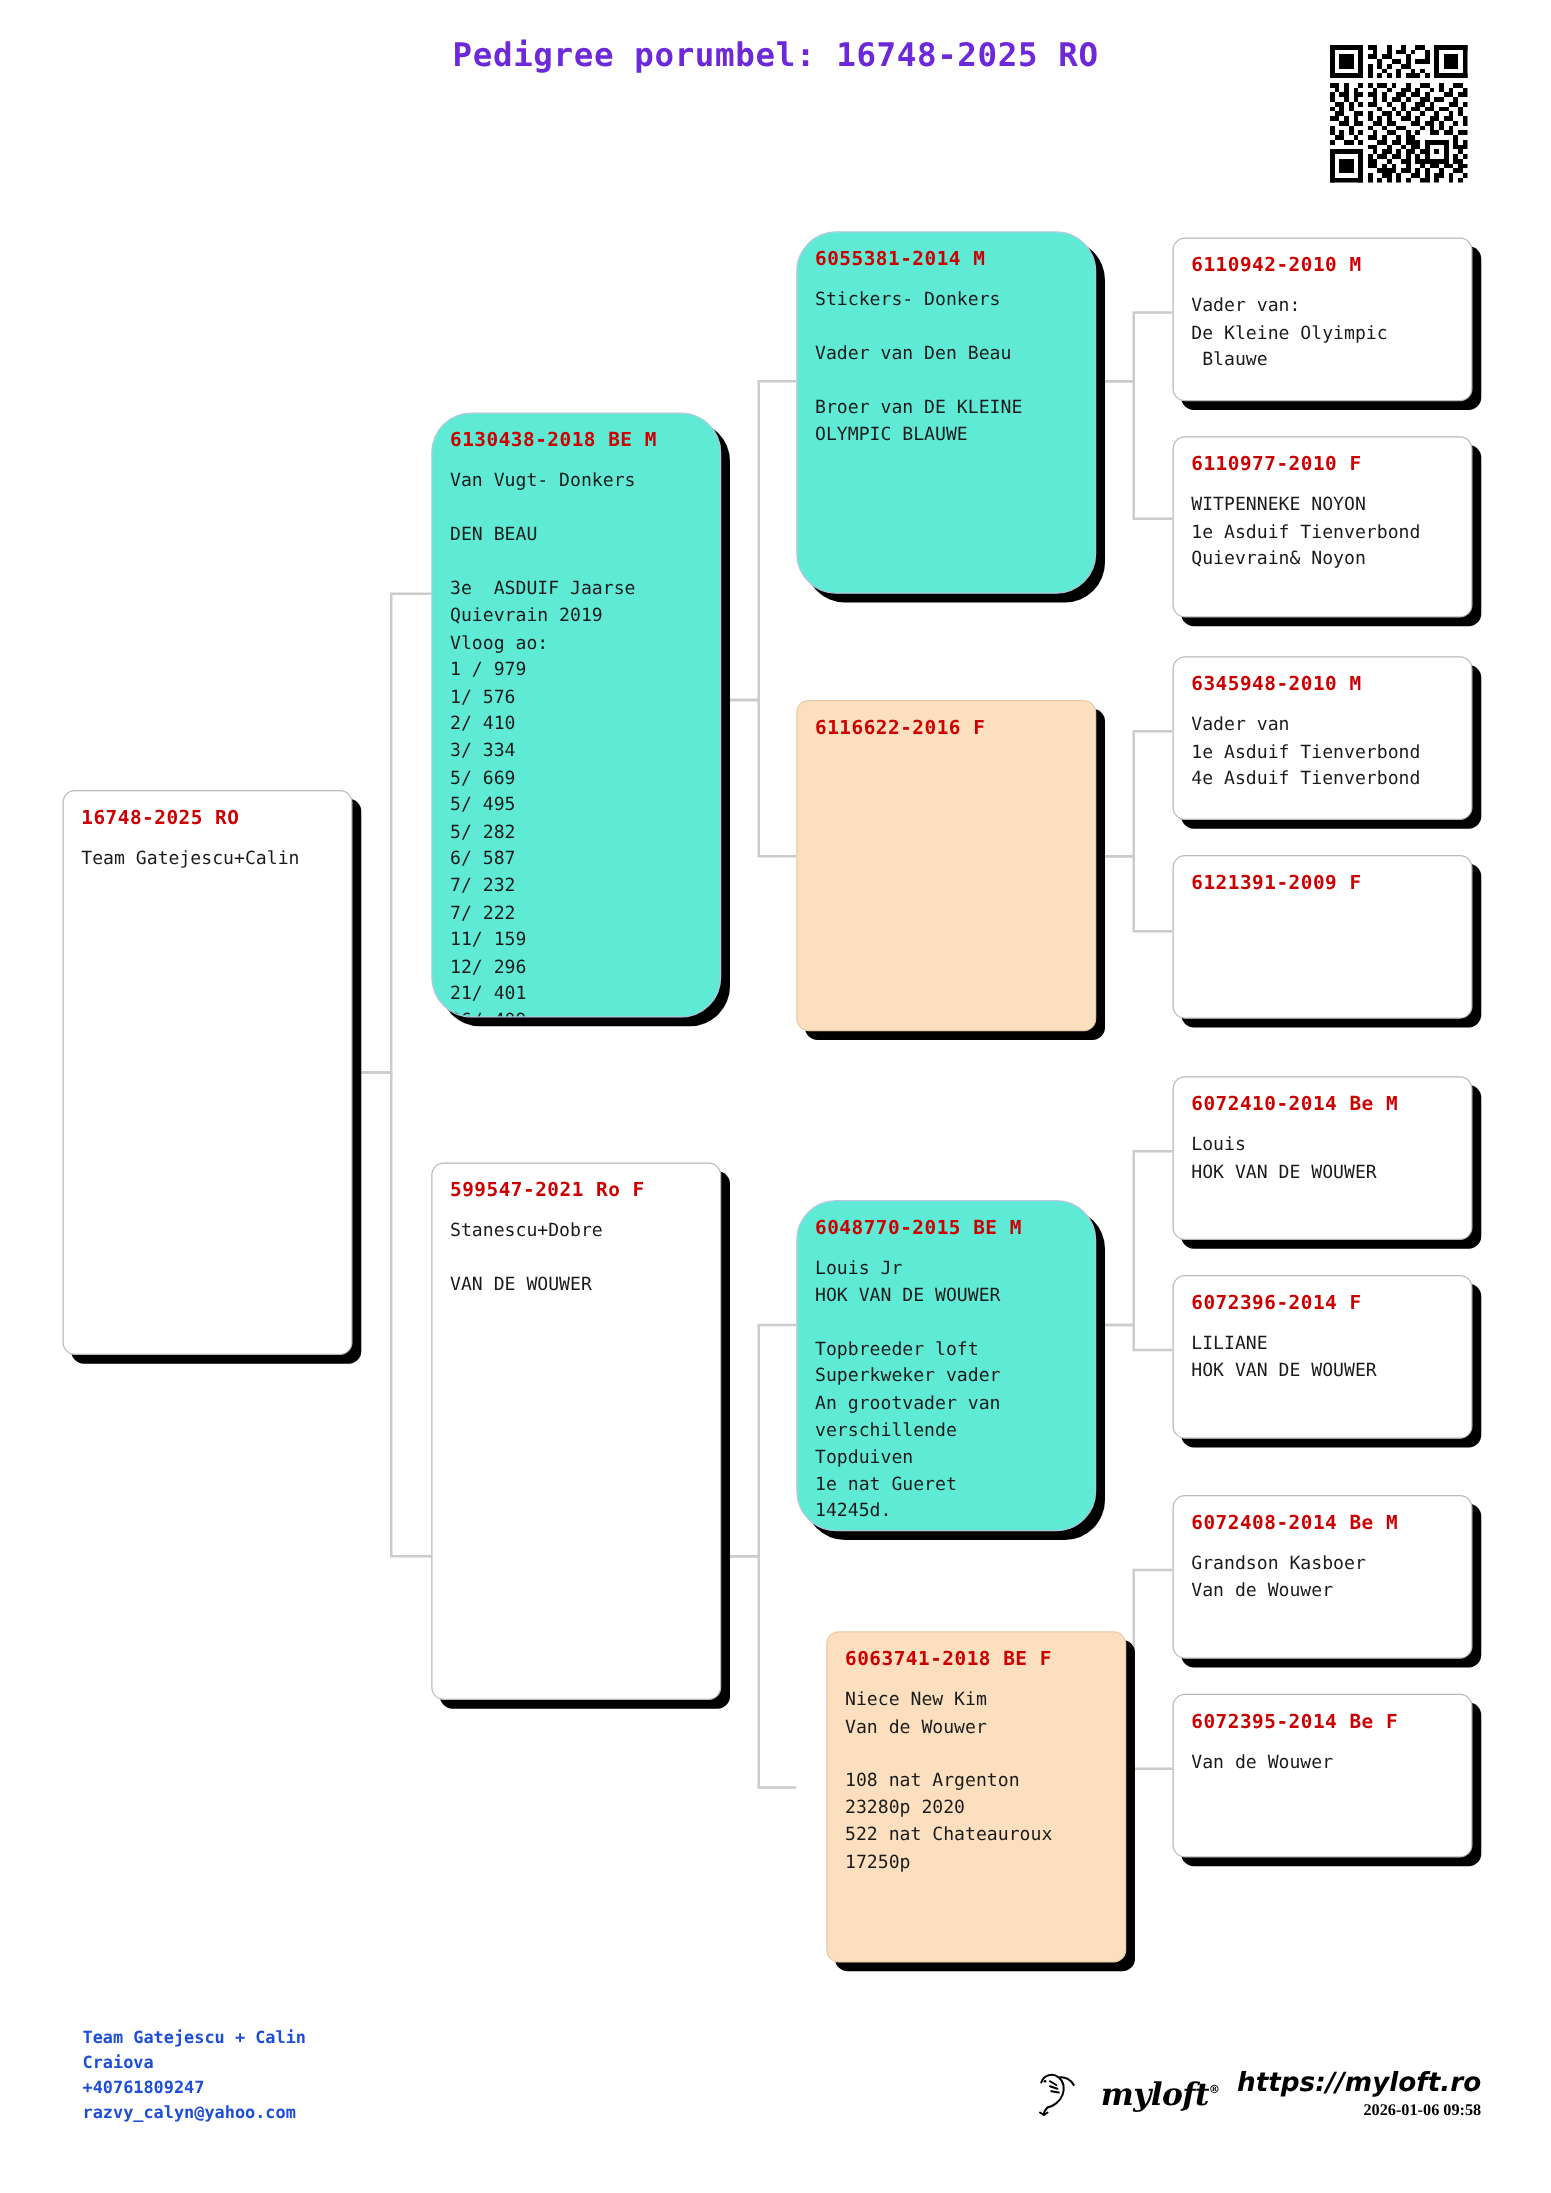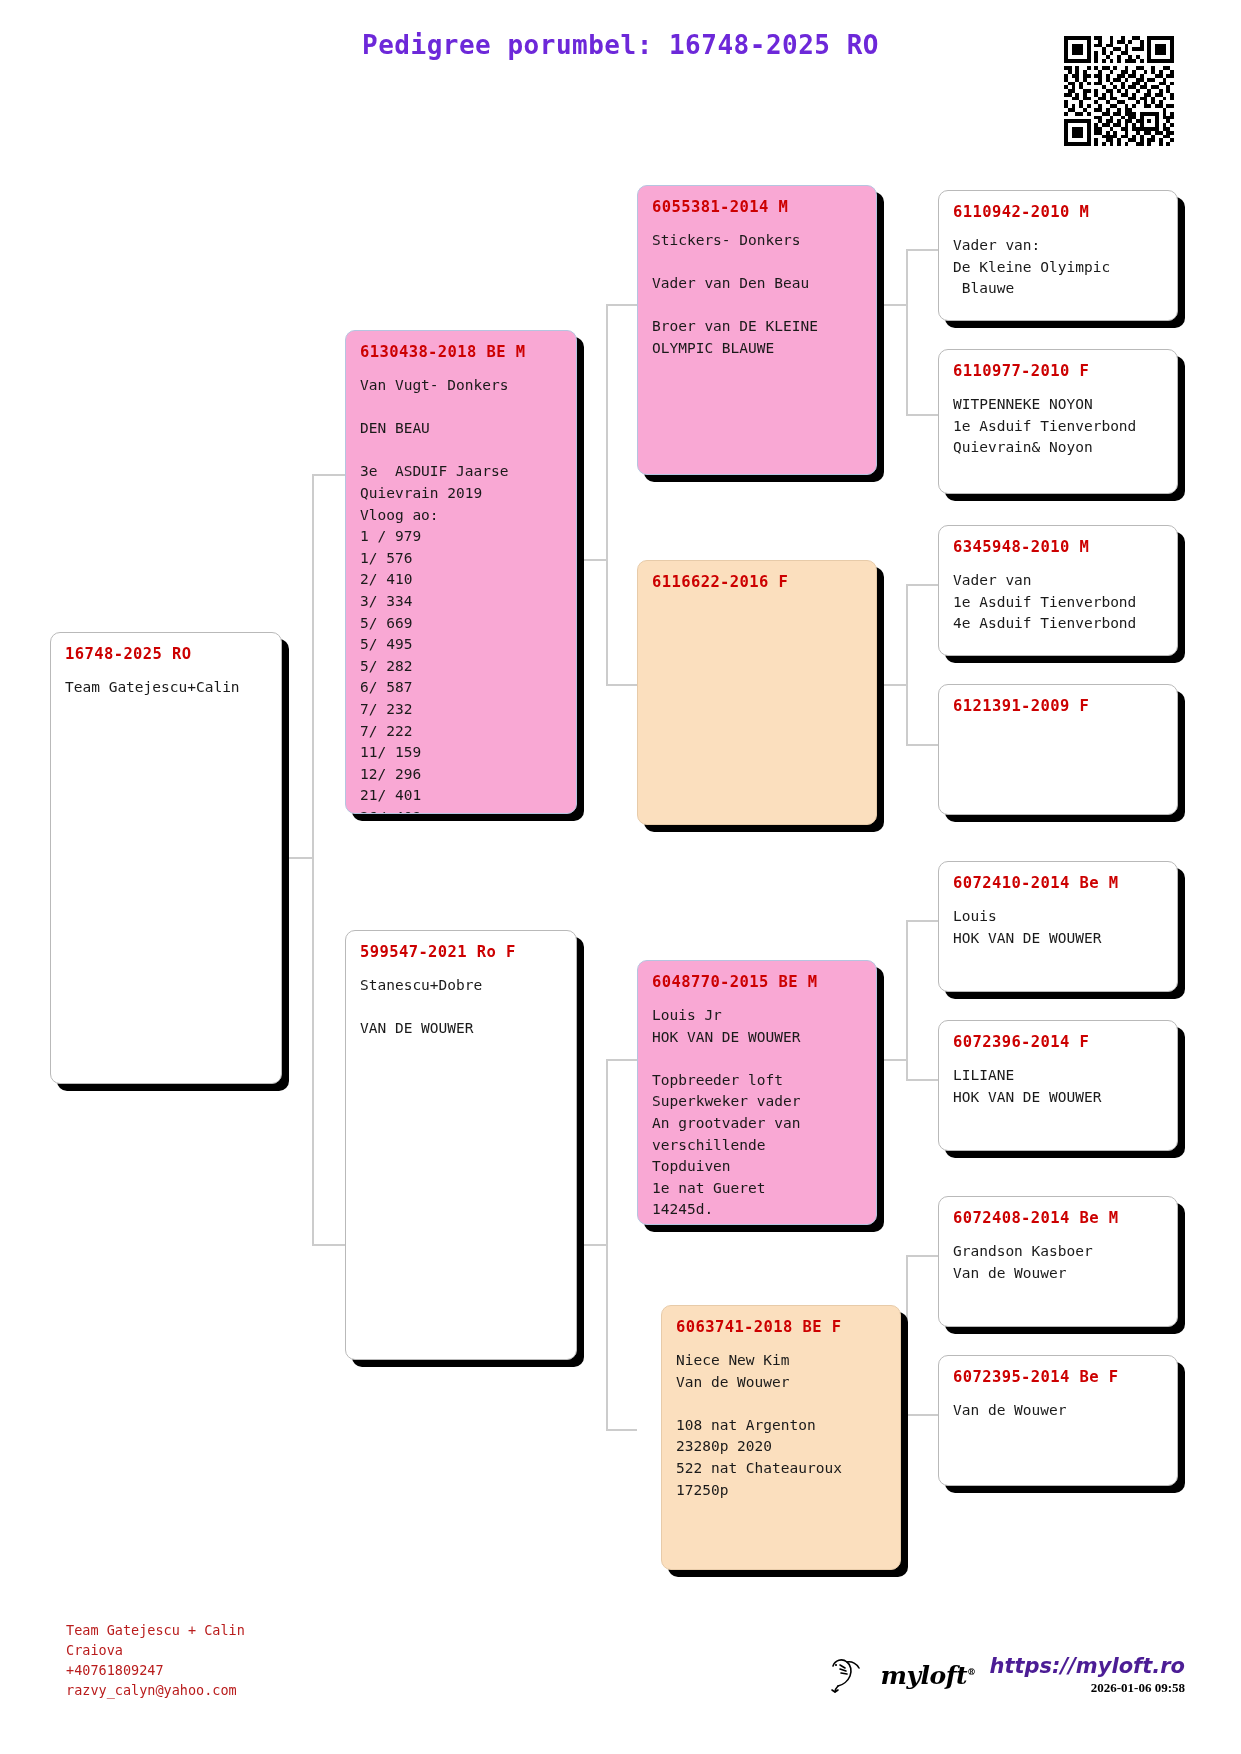--- a/index.html
+++ b/index.html
@@ -50,21 +50,21 @@
   
   .card {
     position: absolute;
     border: 1px solid #b9b9b9;
     border-radius: 10px;
     background: #ffffff;
     box-shadow: 7px 7px 0 0 #000000;
     padding: 12px 14px 10px 14px;
     overflow: hidden;
   }
-  .card.blue   { background: #f9a8d4; border-color: #b5c5e0; }
+  .card.blue   { background: #5eead4; border-color: #b5c5e0; border-radius: 32px; }
   .card.orange { background: #fbdfbe; border-color: #e7cba9; }
   .card.white  { background: #ffffff; }
 
   .card-id {
     color: #cc0000;
     font-weight: bold;
     font-size: 15.5px;
     letter-spacing: 0.4px;
     margin-bottom: 14px;
     white-space: pre;
@@ -98,25 +98,25 @@
   #card-g3-dsd       { left: 938px; top: 1020px; width: 240px; height: 131px; }
   #card-g3-dds       { left: 938px; top: 1196px; width: 240px; height: 131px; }
   #card-g3-ddd       { left: 938px; top: 1355px; width: 240px; height: 131px; }
 
   
   #footer-owner {
     position: absolute;
     left: 66px;
     top: 1620px;
     font-family: "DejaVu Sans Mono", "Liberation Mono", monospace;
-    font-weight: normal;
+    font-weight: bold;
     font-size: 13.5px;
     line-height: 20px;
     white-space: pre;
-    color: #b91c1c;
+    color: #1d4ed8;
   }
   #footer-brand {
     position: absolute;
     right: 56px;
     top: 1655px;
     display: flex;
     align-items: flex-start;
     gap: 14px;
   }
   #brand-logo-wrap { display: flex; align-items: center; gap: 8px; }
@@ -134,21 +134,21 @@
     font-size: 9px;
     vertical-align: super;
     color: #000;
   }
   #brand-right { text-align: right; }
   #brand-url {
     font-family: "DejaVu Sans", "Liberation Sans", sans-serif;
     font-style: italic;
     font-weight: bold;
     font-size: 21px;
-    color: #4c1d95;
+    color: #000000;
     line-height: 1.05;
   }
   #brand-timestamp {
     font-family: Liberation Serif, serif;
     font-weight: bold;
     font-size: 13px;
     color: #000;
     margin-top: 3px;
   }
 </style>

